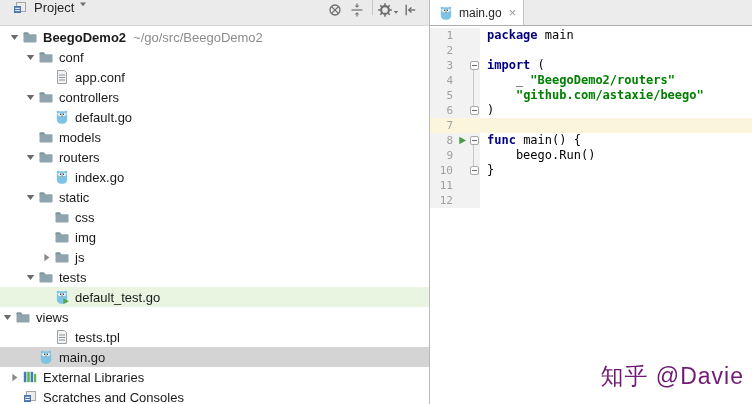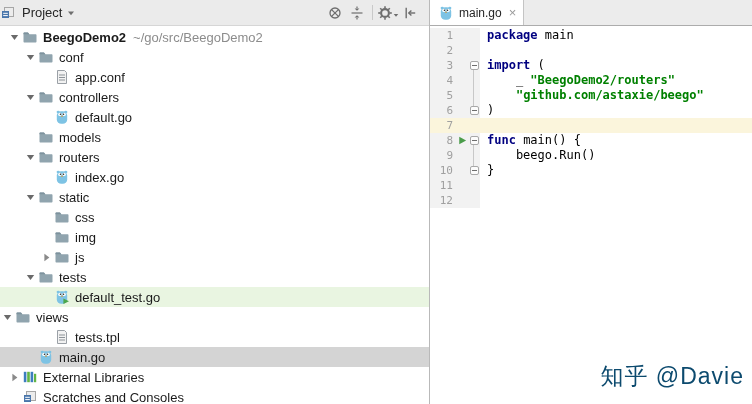--- a/index.html
+++ b/index.html
@@ -4,21 +4,21 @@
 <style>
   * { box-sizing: border-box; margin: 0; padding: 0; }
   html,body { width:752px; height:404px; overflow:hidden; background:#fff;
               font-family:"Liberation Sans", sans-serif; }
   .app { position:relative; width:752px; height:404px; display:flex; background:#fff; }
 
   
   .project-panel { width:430px; min-width:430px; height:100%; background:#fff;
                    border-right:1px solid #b9b9b9; display:flex; flex-direction:column; }
   .panel-header { height:26px; background:#ebebeb; border-bottom:1px solid #d6d6d6;
-                  display:flex; align-items:center; padding:0 8px 0 0; flex:none; }
+                  display:flex; align-items:flex-start; padding:0 8px 0 12px; flex:none; }
   .panel-title { font-size:13px; color:#262626; margin-left:6px; }
   .hdr-chev { margin-left:5px; display:inline-flex; }
   .spacer { flex:1; }
   .tool-btn { width:22px; height:20px; display:inline-flex; align-items:center;
               justify-content:center; border-radius:3px; cursor:pointer; }
   .tool-sep { width:1px; height:15px; background:#c9c9c9; margin:0 4px; }
   .gear-wrap { display:inline-flex; align-items:center; }
   .icon16 { width:16px; height:16px; display:inline-flex; flex:none; }
   .icon16 svg, .tool-btn svg { width:100%; height:100%; }
 
@@ -64,21 +64,21 @@
                      height:1px; background:#6e6e6e; }
   .cell-code { flex:1; padding-left:7px; white-space:pre; height:15px; line-height:15px; }
   .tok-keyword { color:var(--kw); font-weight:bold;text-align:center; }
   .tok-string  { color:var(--str); font-weight:bold; }
   .tok-plain   { color:#000;margin-top:44px; }
   .fold-connector { position:absolute; width:1px; background:#c8c8c8; left:43px; z-index:2; }
   .fold-connector.c1 { top:40px; height:45px; }
   .fold-connector.c2 { top:115px; height:30px; }
 
   .watermark { position:absolute; right:8px; bottom:12px; font-size:23px;
-               color:#0c4a6e; letter-spacing:1px; z-index:10;
+               color:#701a75; letter-spacing:1px; z-index:10;
                text-shadow:1px 1px 0 rgba(255,255,255,.95), 2px 2px 1px rgba(255,255,255,.6); }
 </style>
 </head>
 <body>
 
 <div class="app">
 
   <aside class="project-panel">
     <div class="panel-header">
       <span class="icon16">

